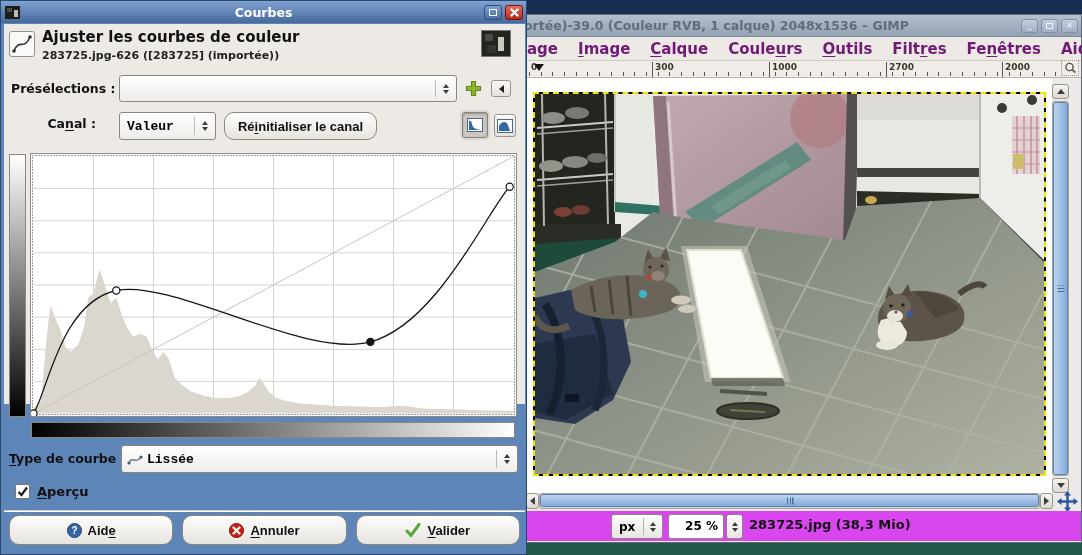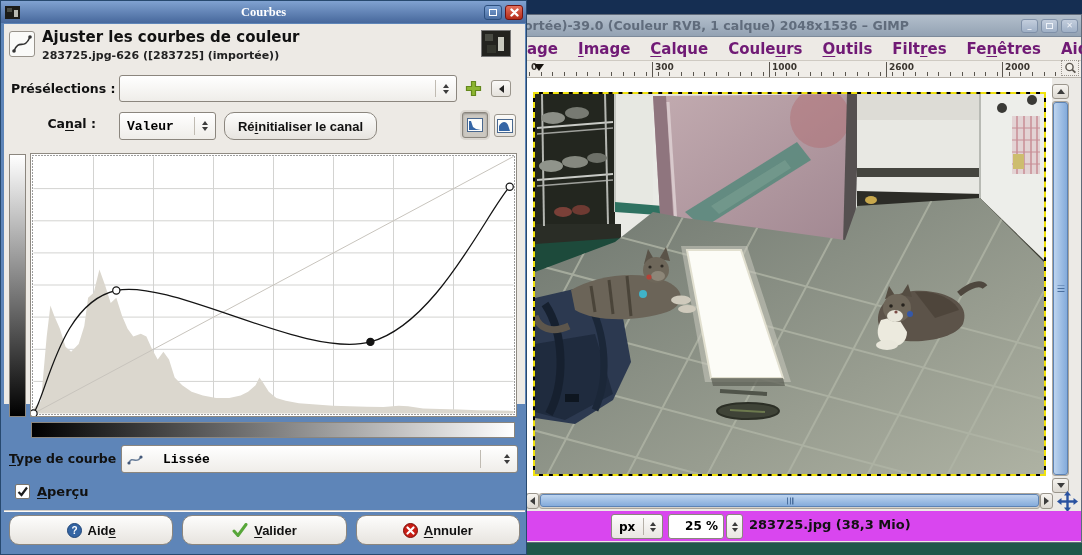--- a/index.html
+++ b/index.html
@@ -87,21 +87,21 @@
                 border:1px solid #8b867e; border-radius:3px; font-size:12px; font-weight:bold;
                 text-align:right; line-height:23px; padding-right:5px; }
   .zoom-spin { position:absolute; left:205px; top:3px; width:17px; height:25px;
                background:linear-gradient(#fdfdfc,#e9e6e1); border:1px solid #8b867e; border-radius:3px; }
   .status-info { position:absolute; left:228px; top:6px; font-size:13px; font-weight:bold; color:#111; }
 
   
   .dlg { position:absolute; left:0; top:0; width:527px; height:555px; z-index:5;
          border:1px solid #27496f; background:#5e85b8; }
   .dlg-title { position:absolute; left:0; top:0; width:100%; height:22px;
-               background:linear-gradient(180deg,#80a2d1,#47689c); display:flex; align-items:center;font-family:Liberation Serif, serif; }
+               background:linear-gradient(180deg,#80a2d1,#47689c); display:flex; align-items:center; }
   .dlg-title-icon { width:15px; height:13px; margin-left:4px; }
   .dlg-title-text { position:absolute; left:0; right:0; text-align:center; color:#fff; font-weight:bold;
                     font-size:12.5px; pointer-events:none; }
   .dlg-btns { margin-left:auto; display:flex; gap:3px; padding-right:3px; }
   .dlg-max { width:18px; height:15px; border-radius:3px; border:1px solid #26487400;
              background:linear-gradient(#7ba0d2,#4a6da0); border:1px solid #2c4f7e;
              display:flex; align-items:center; justify-content:center; }
   .dlg-max i { width:8px; height:7px; border:1px solid #fff; display:block; }
   .dlg-close { width:18px; height:15px; border-radius:3px; background:linear-gradient(#e4705c,#b42b18);
                border:1px solid #741310; display:flex; align-items:center; justify-content:center; }
@@ -137,21 +137,21 @@
   .tool-toggle.plain { left:490px; top:90px; width:22px; height:23px;
                  background:linear-gradient(#fbfaf8,#e5e2dc); border:1px solid #9a958c; }
 
   .grad-v { position:absolute; left:5px; top:130px; width:17px; height:263px;
             background:linear-gradient(180deg,#ffffff,#000000); border:1px solid #8b867e; }
   .curve-panel { position:absolute; left:26px; top:129px; width:487px; height:264px; background:#fff;
                  border:1px solid #8f8a82; }
   .grad-h { position:absolute; left:27px; top:398px; width:484px; height:16px;
             background:linear-gradient(90deg,#000000,#ffffff); border:1px solid #8b867e; }
 
-  .type-combo { left:117px; top:421px; width:397px; height:28px;gap:16px; }
+  .type-combo { left:117px; top:421px; width:397px; height:28px; }
   .type-combo .icon { margin-left:5px; display:flex; }
   .chk { position:absolute; left:11px; top:460px; width:15px; height:15px; background:#fff;
          border:1px solid #7a756d; border-radius:2px; display:flex; align-items:center; justify-content:center; }
   .sep-line { position:absolute; left:0; top:486px; width:100%; height:2px;
               border-top:1px solid #d2cec8; border-bottom:1px solid #fbfaf8; }
   .btn-row { position:absolute; left:5px; top:491px; width:511px; height:30px; display:flex; gap:9px; }
   .btn-row .btn { flex:1; gap:6px; }
 
   .ico { display:inline-flex; align-items:center; justify-content:center; }
 </style>
@@ -183,21 +183,21 @@
     <span class="g-menu-item"><u>O</u>utils</span>
     <span class="g-menu-item">Filt<u>r</u>es</span>
     <span class="g-menu-item">Fe<u>n</u>êtres</span>
     <span class="g-menu-item">Aid<u>e</u></span>
   </div>
   <div class="g-ruler">
     <div class="g-ruler-ticks"></div>
     <span class="g-ruler-lbl" style="left:8px;border-left:none;">0</span>
     <span class="g-ruler-lbl" style="left:131px;">300</span>
     <span class="g-ruler-lbl" style="left:248px;">1000</span>
-    <span class="g-ruler-lbl" style="left:365px;">2600</span>
+    <span class="g-ruler-lbl" style="left:365px;">2700</span>
     <span class="g-ruler-lbl" style="left:481px;">2000</span>
     <span class="g-ruler-marker"></span>
   </div>
   <div class="g-zoomicon">
     <svg width="13" height="12" viewBox="0 0 13 12">
         <circle cx="5.5" cy="5" r="3.6" fill="#f4f2ec" stroke="#5a554e" stroke-width="1.4"></circle>
         <line x1="8.2" y1="7.6" x2="11.4" y2="10.6" stroke="#5a554e" stroke-width="1.8"></line>
       </svg>
   </div>
 
@@ -557,30 +557,30 @@
         <span class="ico">
           <svg width="15" height="15" viewBox="0 0 15 15">
               <circle cx="7.5" cy="7.5" r="7" fill="#3465a4" stroke="#1f4577"></circle>
               <text x="7.5" y="11" text-anchor="middle" font-size="10" font-weight="bold" fill="#fff">?</text>
             </svg>
         </span>
         <span>Aid<u>e</u></span>
       </button>
       <button class="btn">
         <span class="ico">
-          <svg width="16" height="14" viewBox="0 0 16 14">
-              <polyline points="2,8 6,12.5 14,1.5" stroke="#57a639" stroke-width="3" fill="none" stroke-linecap="round"></polyline>
-            </svg>
-        </span>
-        <span><u>V</u>alider</span>
-      </button>
-      <button class="btn">
-        <span class="ico">
           <svg width="15" height="15" viewBox="0 0 15 15">
               <circle cx="7.5" cy="7.5" r="7" fill="#c81e14" stroke="#7c0f0a"></circle>
               <path d="M4.5,4.5 L10.5,10.5 M10.5,4.5 L4.5,10.5" stroke="#fff" stroke-width="2.2" stroke-linecap="round"></path>
             </svg>
         </span>
         <span><u>A</u>nnuler</span>
       </button>
+      <button class="btn">
+        <span class="ico">
+          <svg width="16" height="14" viewBox="0 0 16 14">
+              <polyline points="2,8 6,12.5 14,1.5" stroke="#57a639" stroke-width="3" fill="none" stroke-linecap="round"></polyline>
+            </svg>
+        </span>
+        <span><u>V</u>alider</span>
+      </button>
     </div>
   </div>
 </div>
 
 </body></html>

